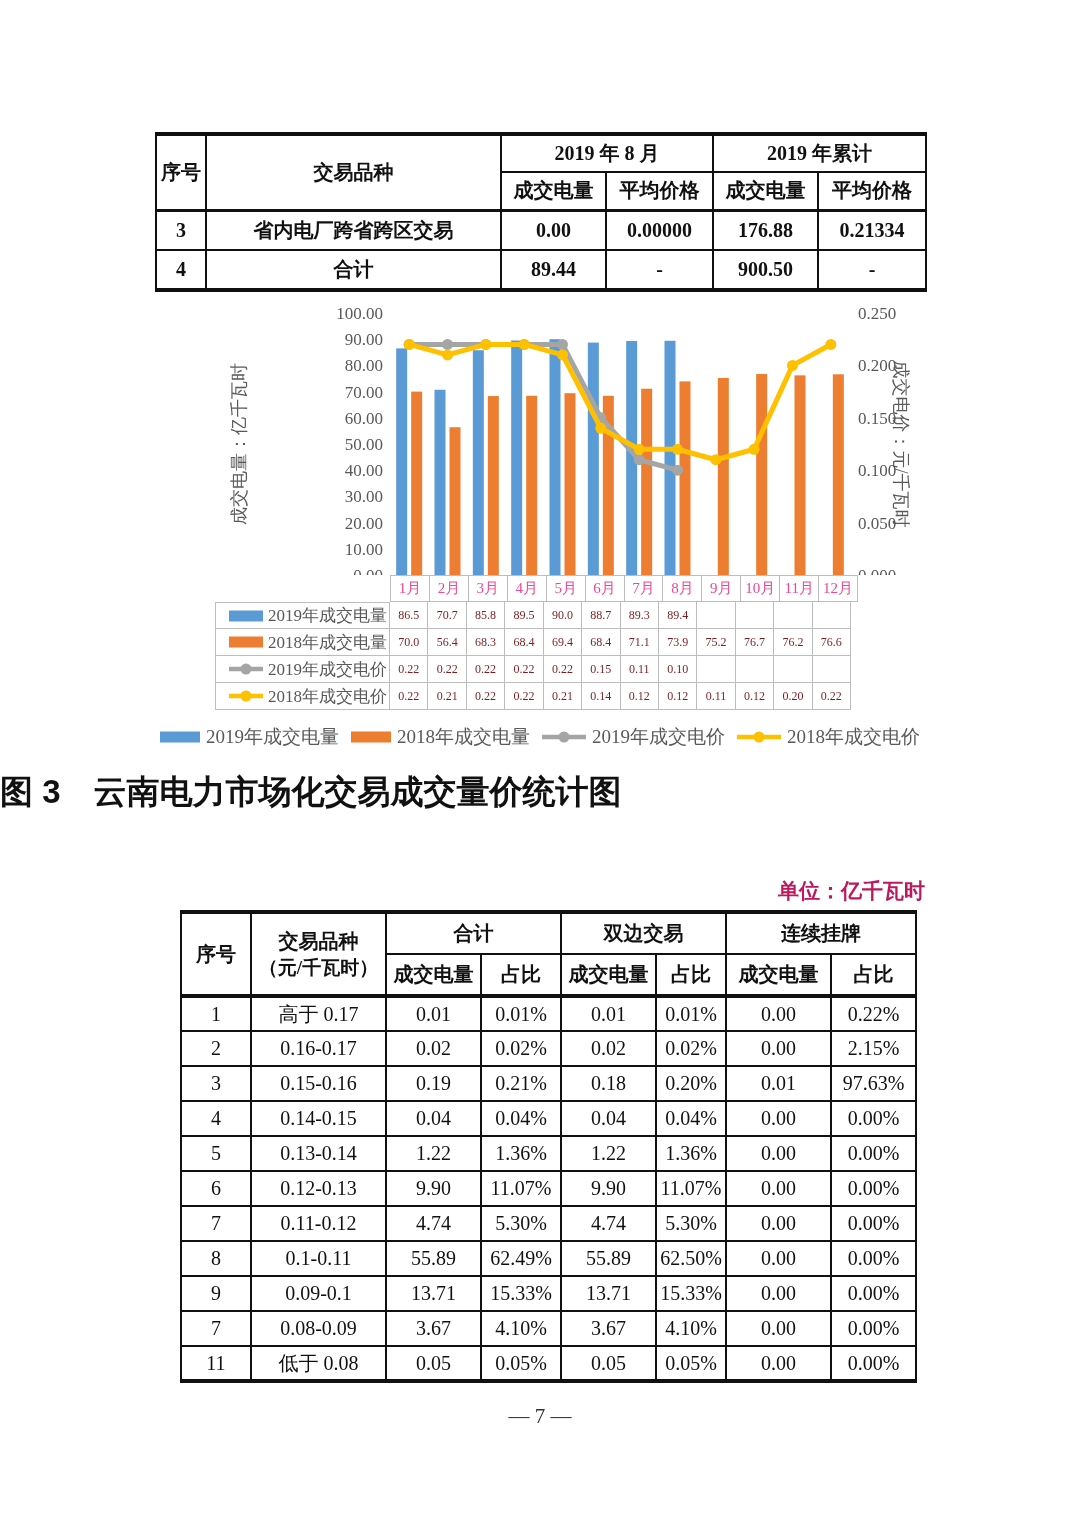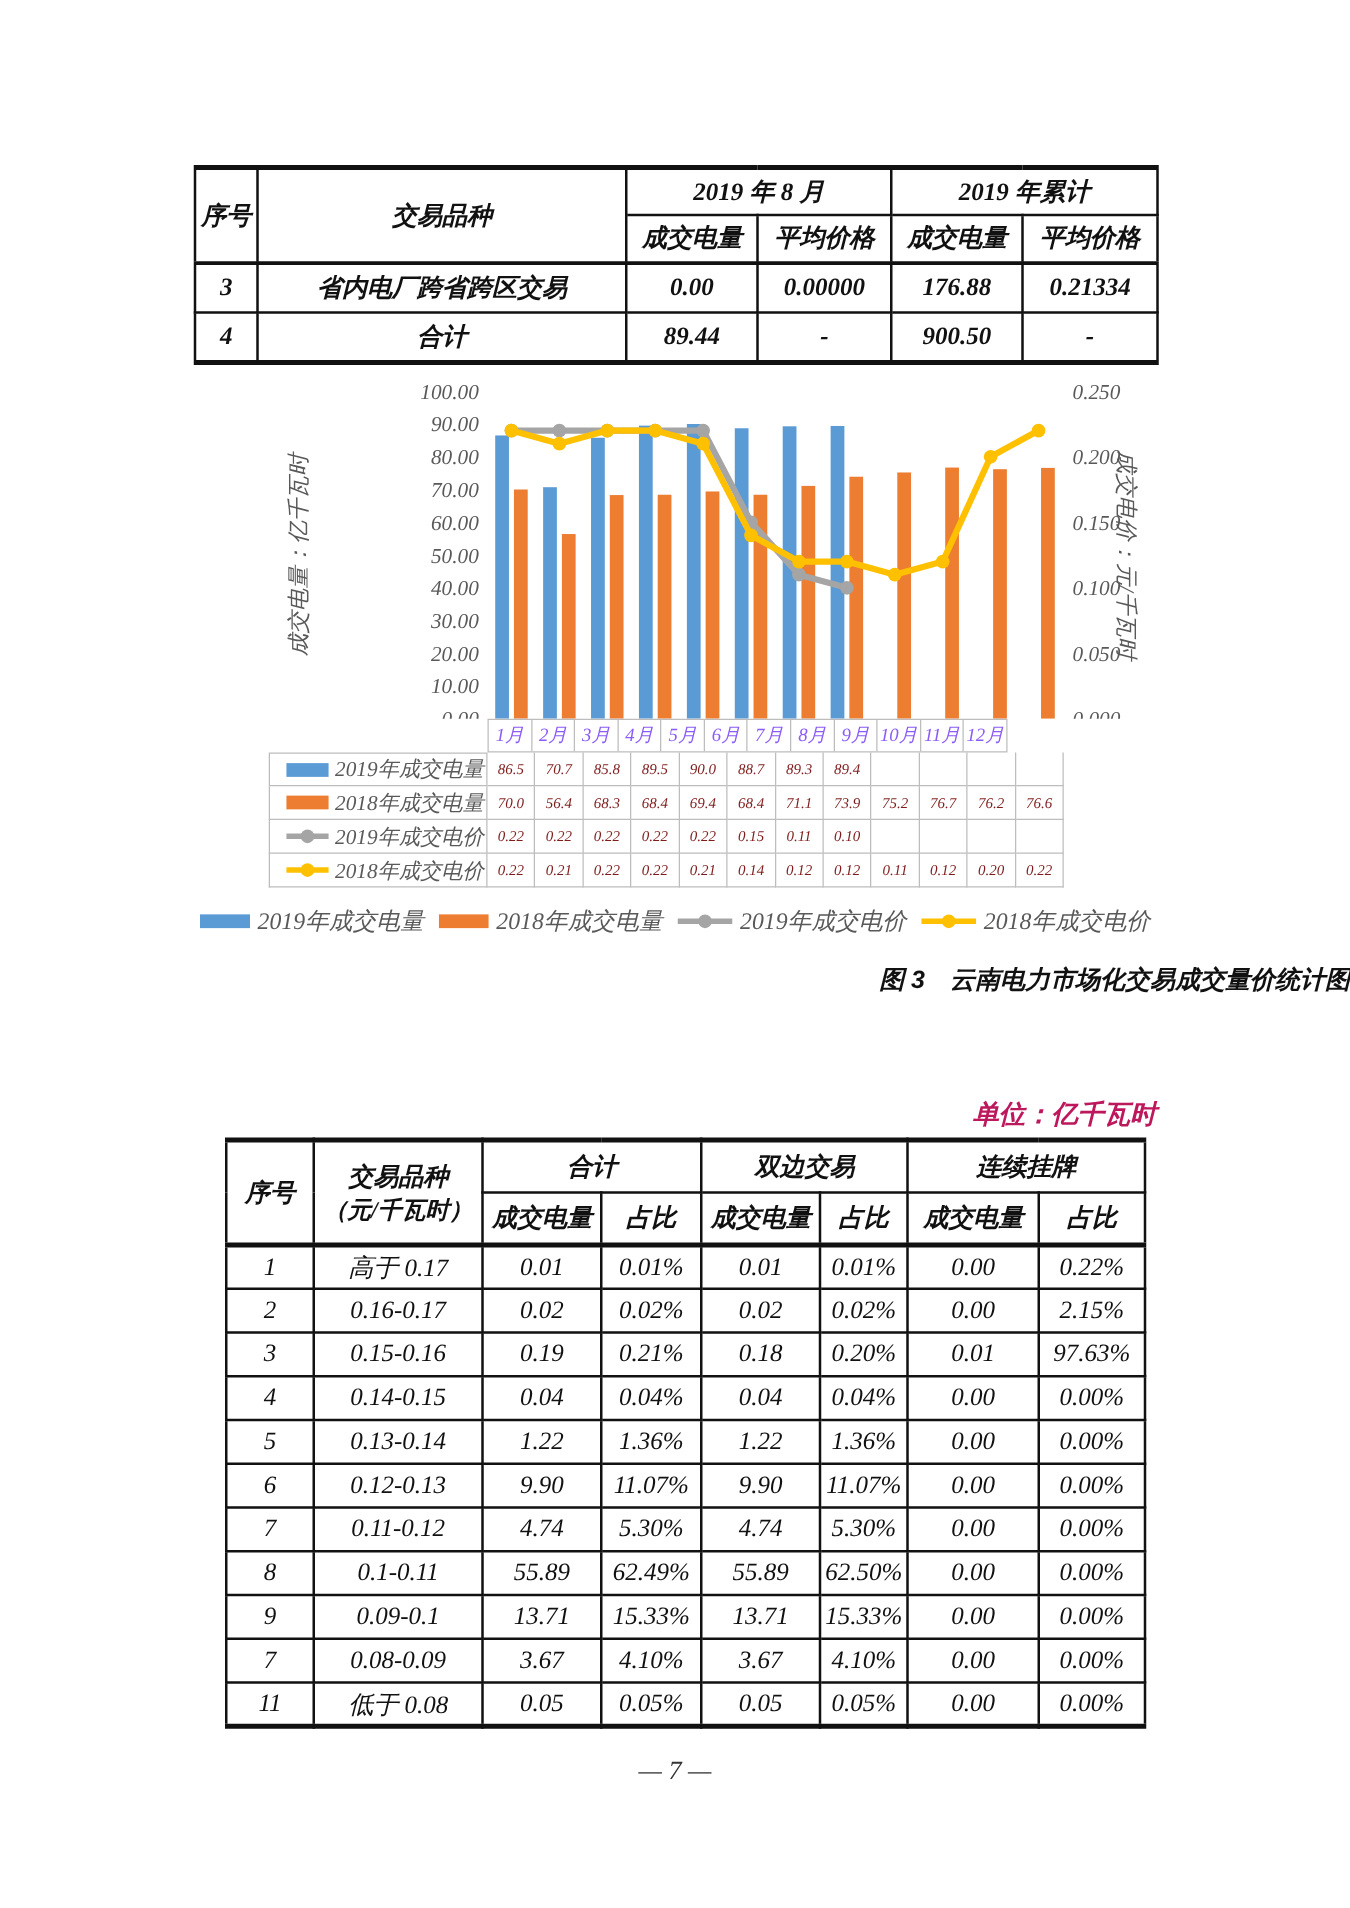--- a/index.html
+++ b/index.html
@@ -1,51 +1,51 @@
 <!DOCTYPE html>
 <html><head>
 <meta charset="utf-8">
 <style>
   html,body{margin:0;padding:0;background:#fff;}
   .page{position:relative;width:1080px;height:1526px;background:#fff;overflow:hidden;
-        font-family:"Liberation Serif","DejaVu Serif",serif;color:#111;font-style:italic;}
+        font-family:"Liberation Serif","DejaVu Serif",serif;color:#111;}
 
   
   .t-top{position:absolute;left:155px;top:132px;width:770px;border-collapse:collapse;
          table-layout:fixed;text-align:center;font-size:20px;font-weight:bold;
          border-top:4px solid #111;border-bottom:4px solid #111;}
   .t-top td{border:2px solid #111;padding:0;}
   .t-top thead{border-bottom:3px solid #111;}
   .t-top tr{height:38px;}
 
   
   .chart-block{position:absolute;left:215px;top:295px;width:700px;height:420px;}
   .chart-block svg.main{position:absolute;left:0;top:0;}
-  #month-row{position:absolute;left:175px;top:280px;width:416px;height:27px;display:flex;
-             box-sizing:border-box;border:1px solid #bdbdbd;font-size:15px;color:#8b5cf6;}
+  #month-row{position:absolute;left:175px;top:280px;width:468px;height:27px;display:flex;
+             box-sizing:border-box;border:1px solid #bdbdbd;font-size:15px;color:#ec4899;}
   .mcell{flex:1 1 0;border-left:1px solid #bdbdbd;display:flex;align-items:center;justify-content:center;}
   .mcell:first-child{border-left:none;}
   #chart-table{position:absolute;left:0;top:307px;width:636px;}
   .drow{display:flex;height:27px;box-sizing:border-box;}
   .dlabel{width:175px;box-sizing:border-box;border:1px solid #bdbdbd;border-top:none;
           display:flex;align-items:center;justify-content:flex-end;gap:5px;
           font-size:17px;color:#595959;padding-right:2px;}
   .drow:first-child .dlabel{border-top:1px solid #bdbdbd;}
   .dcell{flex:1 1 0;box-sizing:border-box;border-right:1px solid #bdbdbd;border-bottom:1px solid #bdbdbd;
          font-size:12px;color:#7f1d1d;display:flex;align-items:center;justify-content:center;}
 
   
   .legend{position:absolute;left:0;top:724px;width:1080px;display:flex;justify-content:center;
           align-items:center;gap:12px;font-size:19px;color:#595959;}
   .leg-item{display:flex;align-items:center;gap:6px;}
 
   
-  .fig-caption{position:absolute;left:0;top:770px;width:1080px;text-align:right;
+  .fig-caption{position:absolute;left:0;top:770px;width:1080px;text-align:left;
                font-family:"Liberation Sans","DejaVu Sans",sans-serif;font-weight:bold;
-               font-size:20px;color:#111;}
+               font-size:33px;color:#111;}
   .tbl-title{position:absolute;left:0;top:835px;width:1080px;text-align:center;
              font-family:"Liberation Sans","DejaVu Sans",sans-serif;font-weight:bold;
              font-size:27px;color:#111;}
   .unit-note{position:absolute;left:155px;top:877px;width:770px;text-align:right;
              font-family:"Liberation Sans","DejaVu Sans",sans-serif;font-weight:bold;
              font-size:21px;color:#be185d;}
 
   
   .t-price{position:absolute;left:180px;top:910px;width:735px;border-collapse:collapse;
            table-layout:fixed;text-align:center;font-size:20px;

